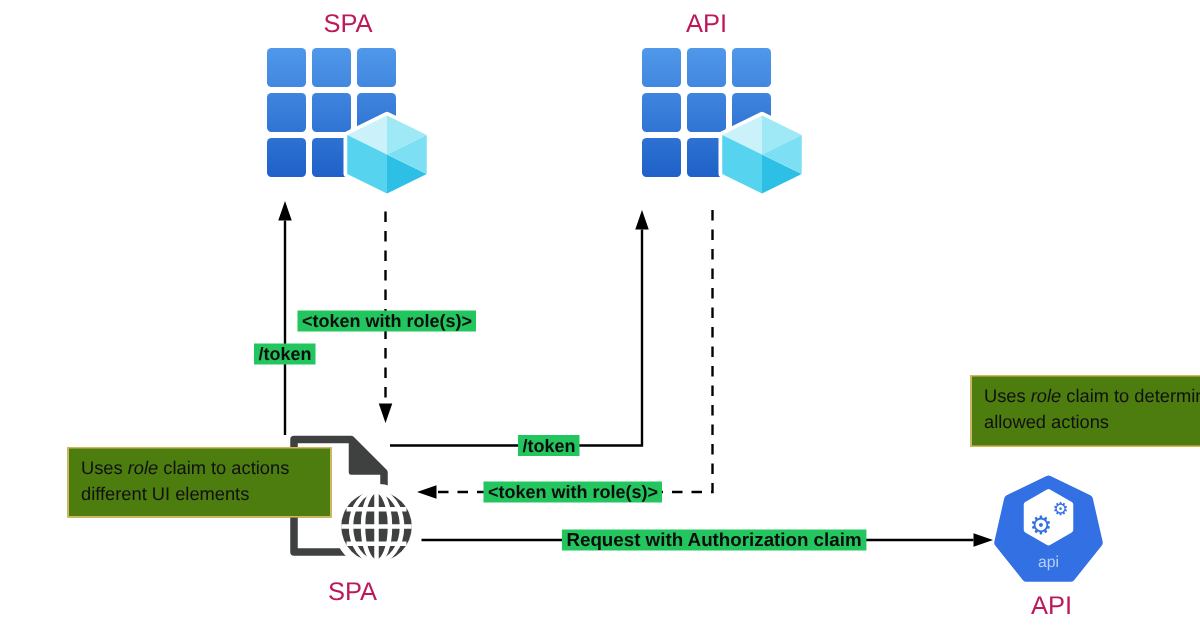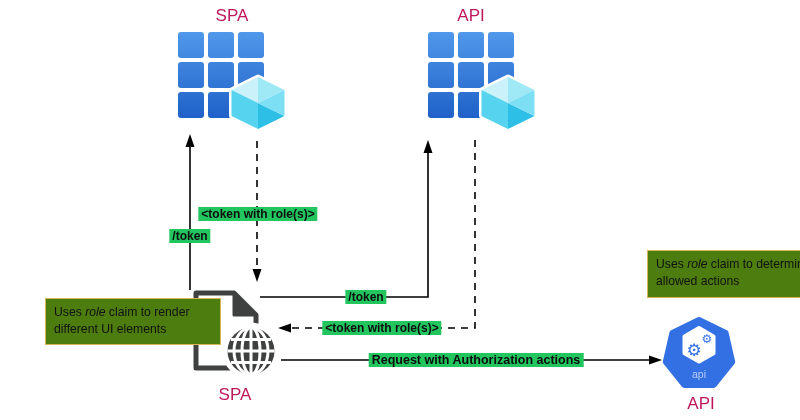--- a/index.html
+++ b/index.html
@@ -121,18 +121,18 @@
 
   <div class="node-title" style="left:232px;top:6px;">SPA</div>
   <div class="node-title" style="left:471px;top:6px;">API</div>
   <div class="node-title" style="left:235px;top:385px;">SPA</div>
   <div class="node-title" style="left:701px;top:394px;">API</div>
 
   <div class="edge-label" style="left:190px;top:229px;">/token</div>
   <div class="edge-label" style="left:258px;top:207px;">&lt;token with role(s)&gt;</div>
   <div class="edge-label" style="left:366px;top:290px;">/token</div>
   <div class="edge-label" style="left:382px;top:321px;">&lt;token with role(s)&gt;</div>
-  <div class="edge-label" style="left:476px;top:353px;font-size:12.5px;">Request with Authorization actions</div>
+  <div class="edge-label" style="left:476px;top:353px;font-size:12.5px;">Request with Authorization claim</div>
 
-  <div class="note" style="left:5px;top:298px;width:176px;height:47px;"><span>Uses </span><i>role</i><span> claim to render different UI elements</span></div>
+  <div class="note" style="left:5px;top:298px;width:176px;height:47px;"><span>Uses </span><i>role</i><span> claim to actions different UI elements</span></div>
   <div class="note" style="left:607px;top:250px;width:186px;height:48px;"><span>Uses </span><i>role</i><span> claim to determine allowed actions</span></div>
 
 </div>
 
 </body></html>

